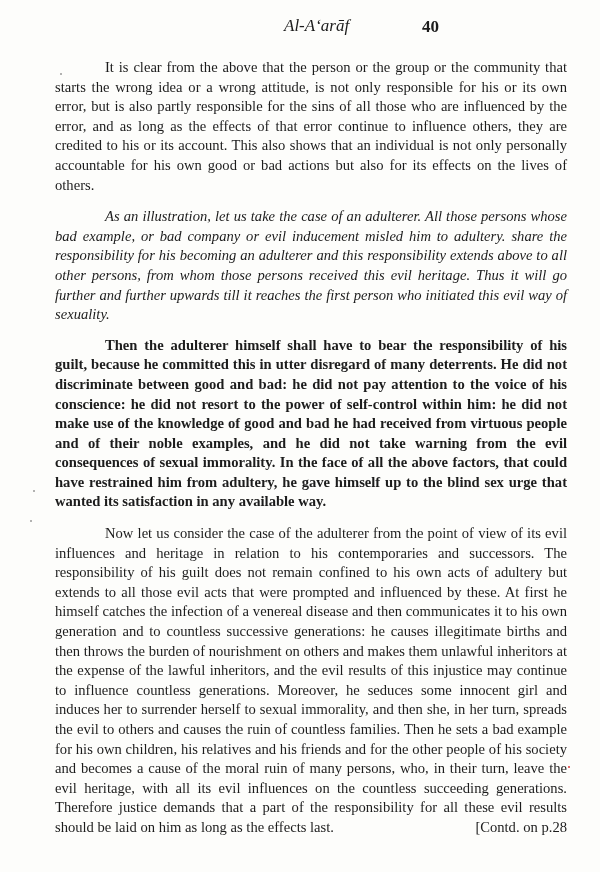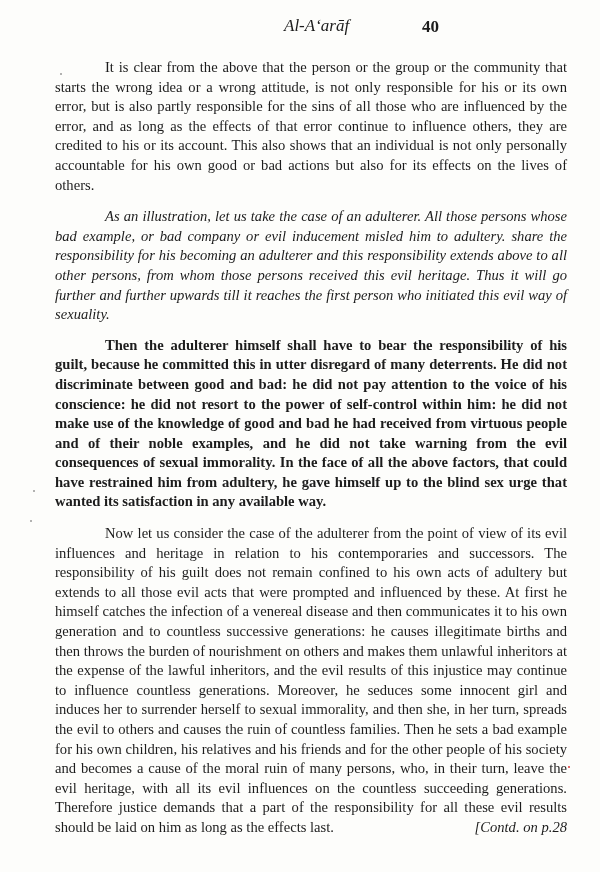--- a/index.html
+++ b/index.html
@@ -24,21 +24,21 @@
   .body-text {
     position:absolute; left:55px; top:47px; width:512px;
     font-size:14.6px; line-height:19.6px;
     text-align:justify;
     margin-top:11px;
   }
   .para { margin:0 0 12px 0; text-indent:50px; }
   .para.p2 { margin-bottom:11px;font-style:italic; }
   .para.p3 { margin-bottom:12px;font-weight:bold; }
   .contd {
-    float:right; font-style:italic;
+    float:right; 
   }
   .speck { position:absolute; width:2px; height:2px; background:#999; border-radius:1px; }
 </style>
 </head>
 <body>
 
 <div class="header">
   <span class="running-title">Al-A‘arāf</span>
   <span class="page-number">40</span>
 </div>

